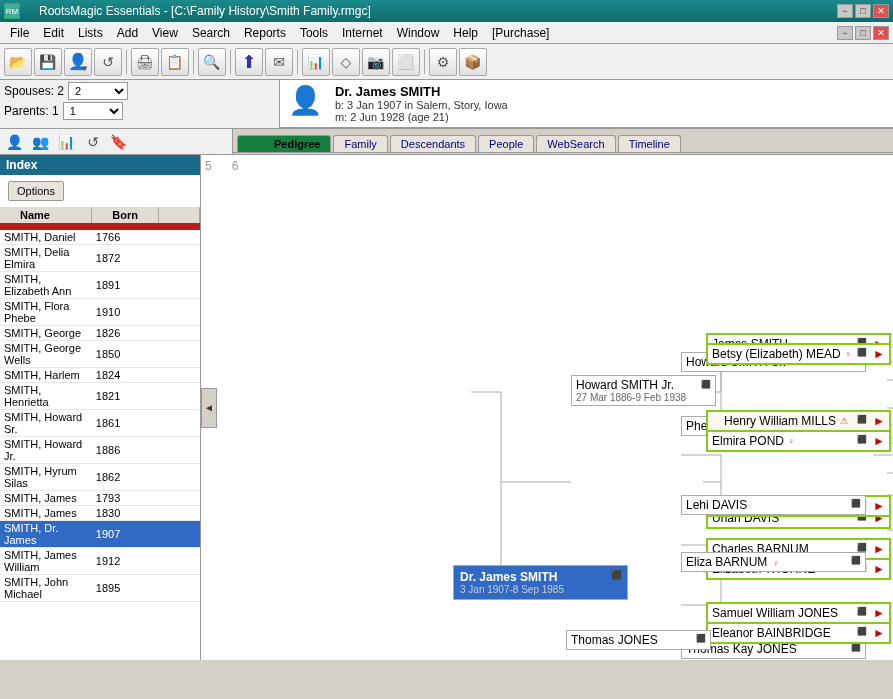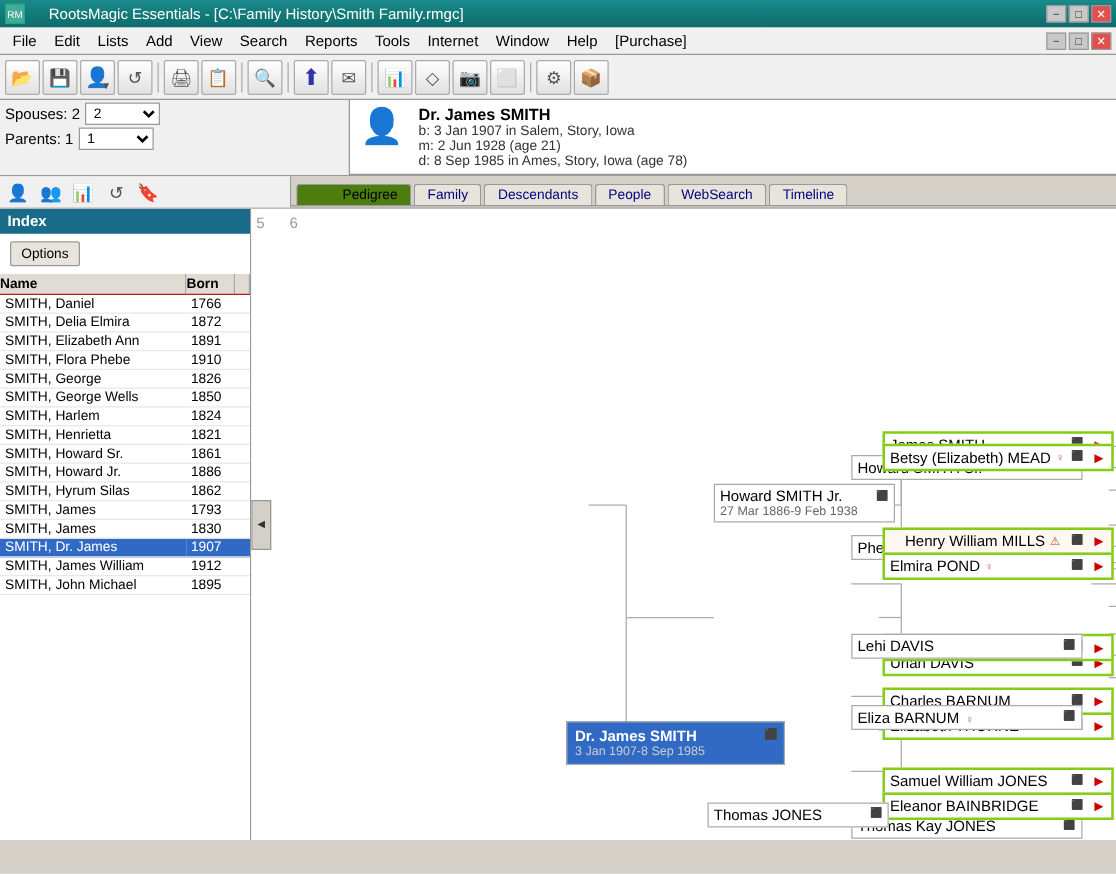--- a/index.html
+++ b/index.html
@@ -81,21 +81,21 @@
       padding: 2px 10px;
       border: 1px solid #999;
       border-bottom: none;
       background: #e8e4dc;
       cursor: pointer;
       font-size: 11px;
       color: #000080;
       margin-right: 2px;
       border-radius: 3px 3px 0 0;
     }
-    .tab.active { background: #4d7c0f; font-weight: normal; color: #000; padding-left: 36px; }
+    .tab.active { background: #15803d; font-weight: bold; color: #000; padding-left: 36px; }
 
     
     .main-layout {
       display: flex;
       height: calc(699px - 22px - 22px - 36px - 62px - 26px - 26px);
     }
 
     
     .sidebar {
       width: 201px;
@@ -112,23 +112,23 @@
       border: 1px solid #999;
       padding: 3px 8px;
       margin: 4px;
       cursor: pointer;
       font-size: 11px;
       border-radius: 2px;
     }
     .index-table { width: 100%; border-collapse: collapse; }
     .index-table th {
       background: #e0dcd4;
-      border-bottom: 1px solid #b91c1c;
+      border-bottom: 7px solid #b91c1c;
       border-right: 1px solid #aaa;
-      padding: 2px 0;
+      padding: 2px 20px;
       text-align: left;
       font-weight: bold;
       font-size: 11px;
     }
     .index-table td {
       padding: 1px 4px;
       border-bottom: 1px solid #e8e8e8;
       font-size: 11px;
     }
     .index-table tr.selected td { background: #316ac5; color: white; }
@@ -277,21 +277,20 @@
       <select class="dropdown-select"><option>1</option></select>
     </div>
   </div>
 
   <div class="info-panel" style="flex:1;">
     <div style="font-size:28px; color:#555; margin-right:4px;">👤</div>
     <div>
       <div class="info-name">Dr. James SMITH</div>
       <div class="info-line">b: 3 Jan 1907 in Salem, Story, Iowa</div>
       <div class="info-line">m: 2 Jun 1928 (age 21)</div>
-      <div class="info-line">d: 8 Sep 1985 in Ames, Story, Iowa (age 78)</div>
     </div>
   </div>
 </div>
 
 <div style="display:flex; height:26px; border-bottom:1px solid #999; background:#d4d0c8;">
 
   <div style="width:233px; border-right:1px solid #999; background:#f0f0f0; display:flex; align-items:center; padding:2px 4px; gap:4px;">
     <div class="sidebar-icon-btn">👤</div>
     <div class="sidebar-icon-btn">👥</div>
     <div class="sidebar-icon-btn">📊</div>

